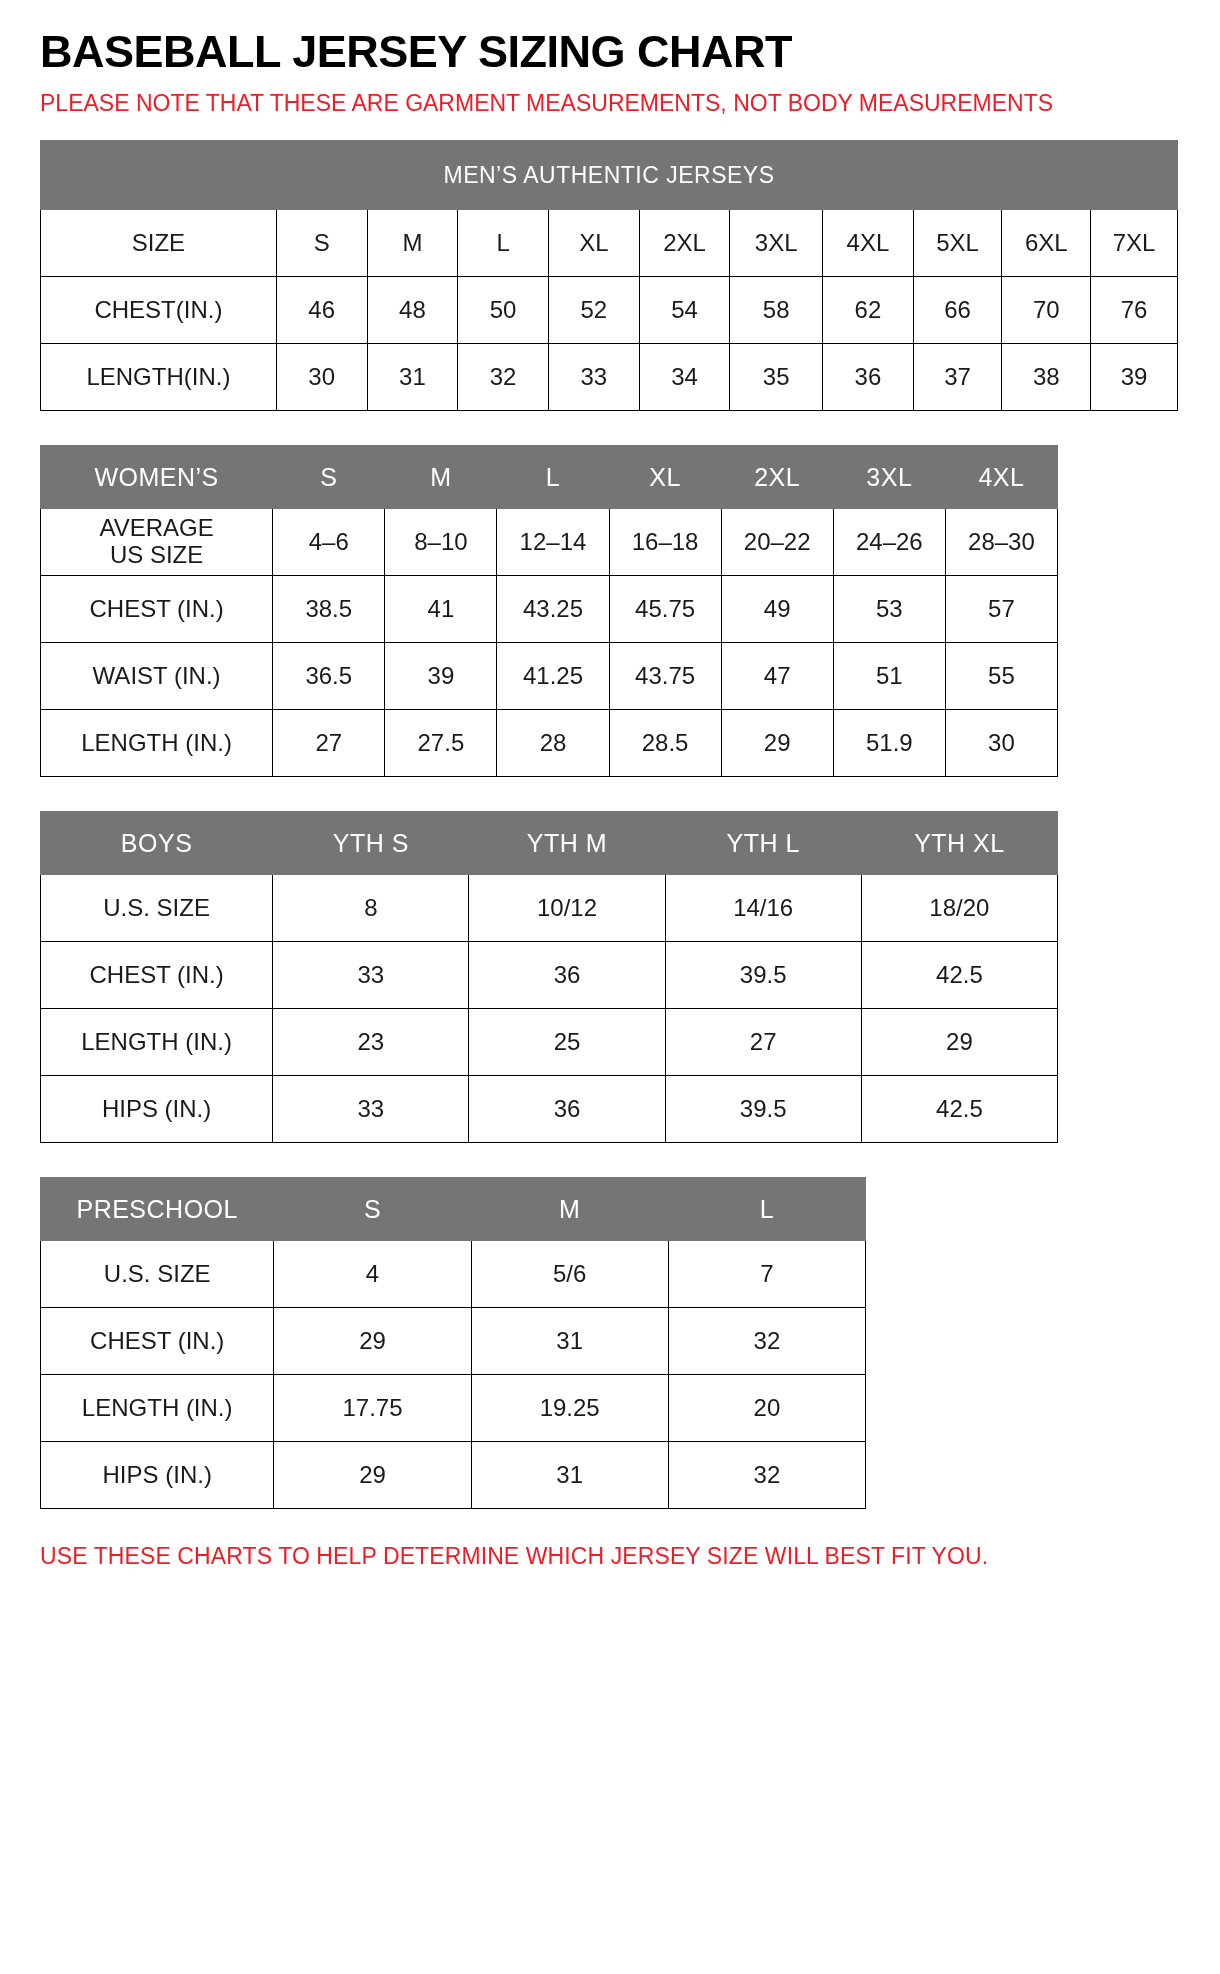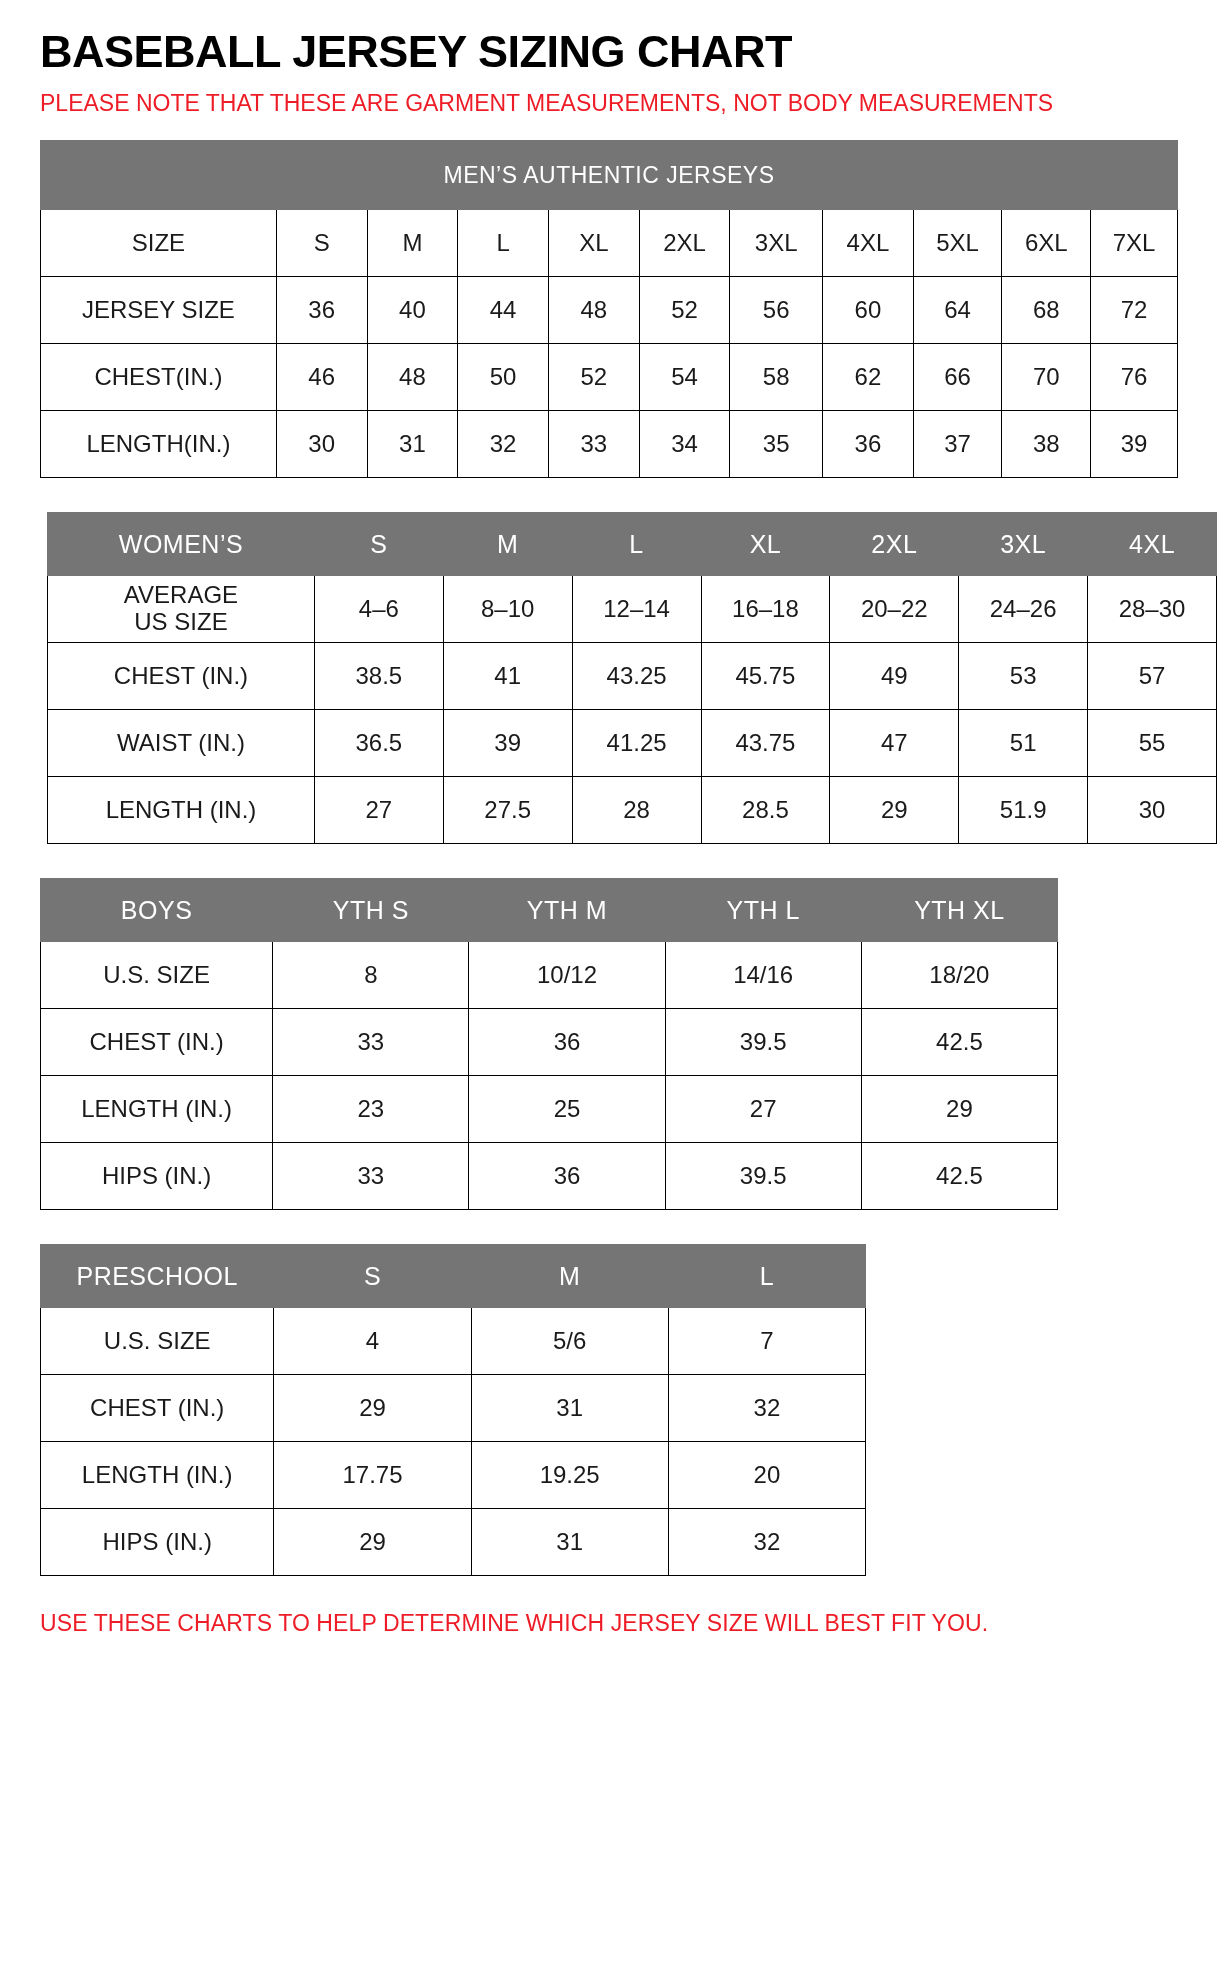--- a/index.html
+++ b/index.html
@@ -84,21 +84,21 @@
   #mens-table .c-l   { width: 90px; }
   #mens-table .c-xl  { width: 90px; }
   #mens-table .c-2xl { width: 90px; }
   #mens-table .c-3xl { width: 92px; }
   #mens-table .c-4xl { width: 90px; }
   #mens-table .c-5xl { width: 88px; }
   #mens-table .c-6xl { width: 88px; }
   #mens-table .c-7xl { width: 86px; }
 
   
-  #womens-table { width: 1170px; margin-left: 7px; }
+  #womens-table { width: 1018px; }
   #womens-table .wc0 { width: 232px; }
   #womens-table .wc  { width: 112px; }
 
   
   #boys-table { width: 1018px; }
   #boys-table .bc0 { width: 232px; }
   #boys-table .bc  { width: 196px; }
 
   
   #preschool-table { width: 826px; }
@@ -146,33 +146,20 @@
         <td class="cell">L</td>
         <td class="cell">XL</td>
         <td class="cell">2XL</td>
         <td class="cell">3XL</td>
         <td class="cell">4XL</td>
         <td class="cell">5XL</td>
         <td class="cell">6XL</td>
         <td class="cell">7XL</td>
       </tr>
       <tr>
-        <td class="cell-label">JERSEY SIZE</td>
-        <td class="cell">36</td>
-        <td class="cell">40</td>
-        <td class="cell">44</td>
-        <td class="cell">48</td>
-        <td class="cell">52</td>
-        <td class="cell">56</td>
-        <td class="cell">60</td>
-        <td class="cell">64</td>
-        <td class="cell">68</td>
-        <td class="cell">72</td>
-      </tr>
-      <tr>
         <td class="cell-label">CHEST(IN.)</td>
         <td class="cell">46</td>
         <td class="cell">48</td>
         <td class="cell">50</td>
         <td class="cell">52</td>
         <td class="cell">54</td>
         <td class="cell">58</td>
         <td class="cell">62</td>
         <td class="cell">66</td>
         <td class="cell">70</td>

